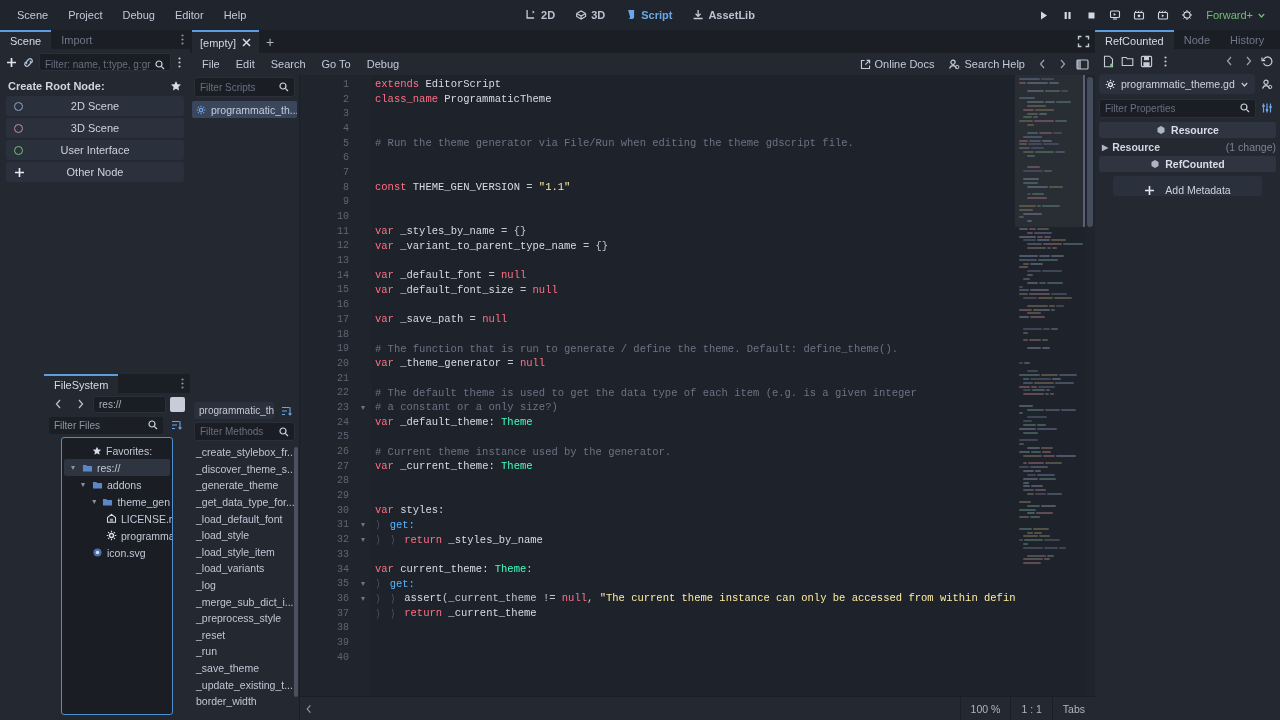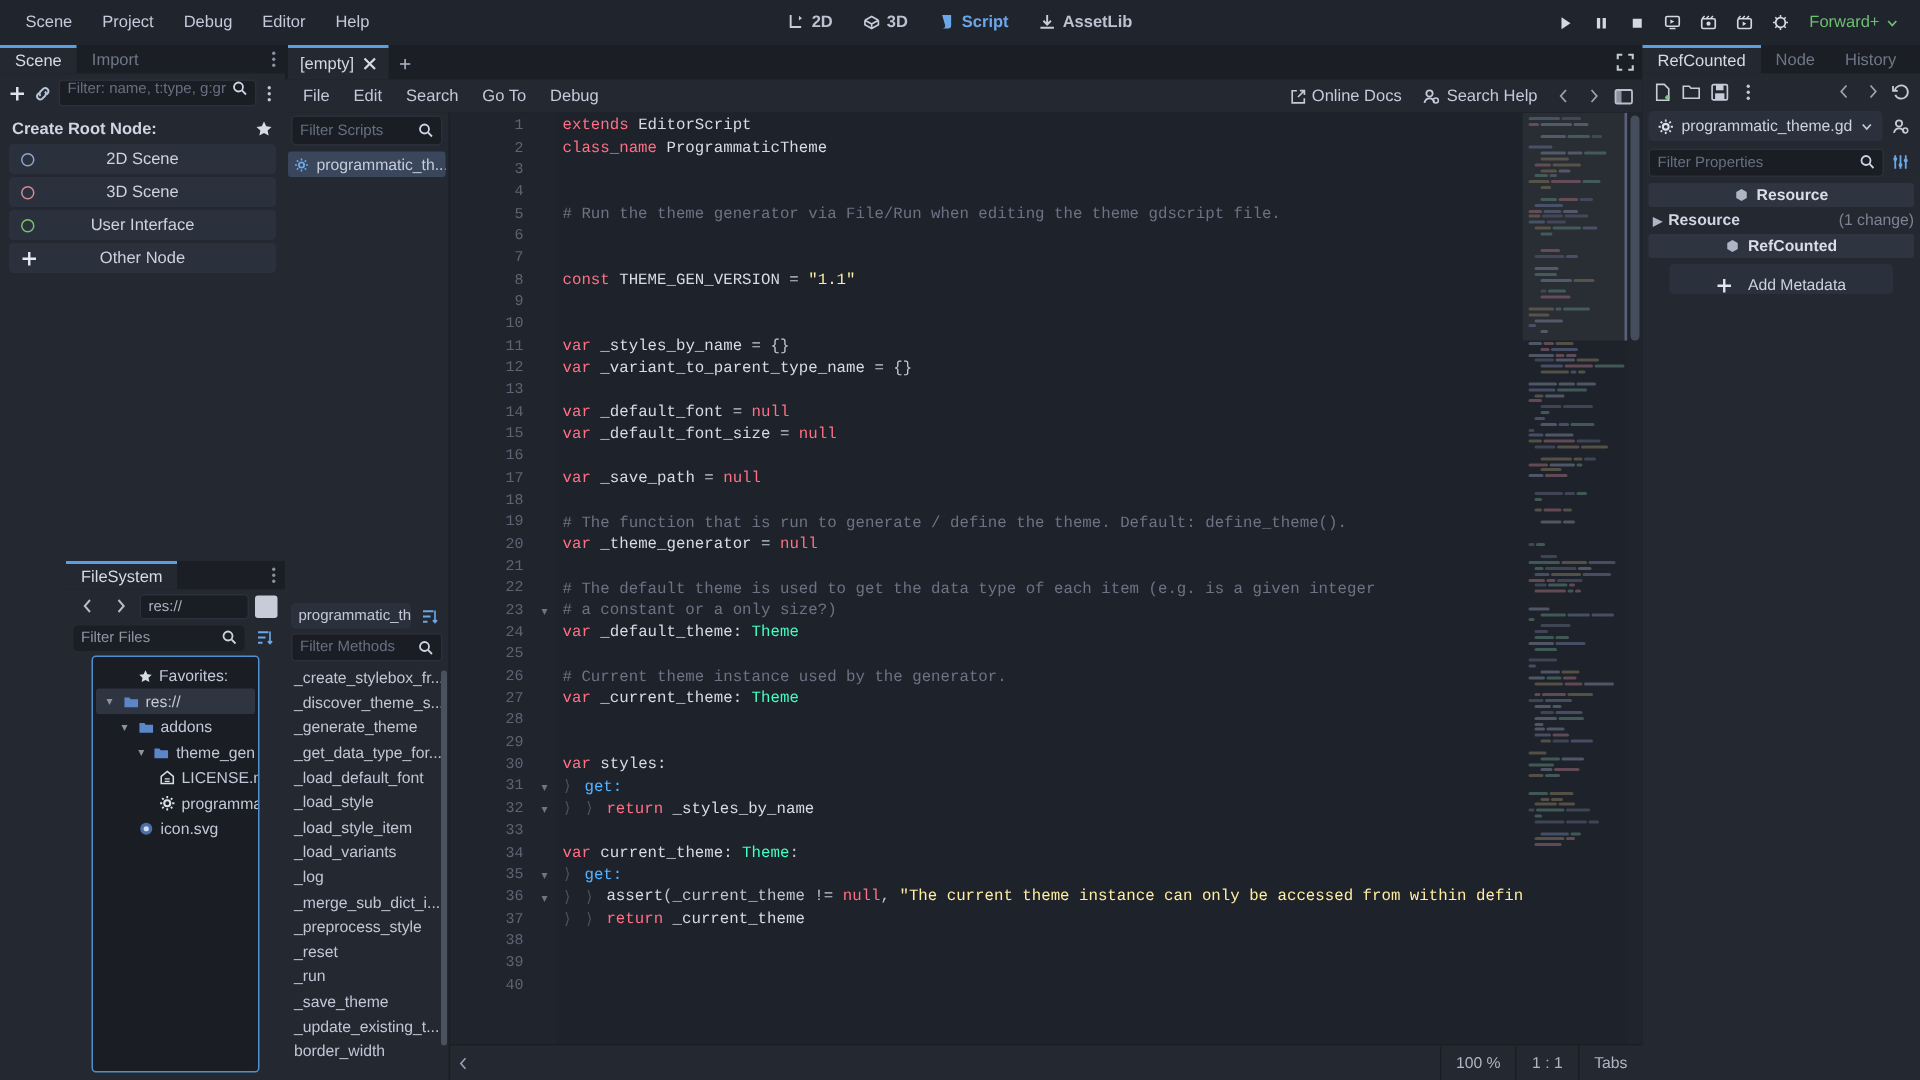--- a/index.html
+++ b/index.html
@@ -32,21 +32,21 @@
   .ptab.active{ background:#242831; color:#d5dae6; border-top:2px solid #5b9fe3; }
   .tab-dots{ margin-left:auto; display:flex; align-items:center; padding:0 6px; color:#8a90a0; }
 
   
   .left-col{ width:190px; display:flex; flex-direction:column; flex:0 0 190px; background:#1b1e25; }
   .scene-panel{ height:344px; flex:0 0 344px; }
   .fs-panel{ flex:1; min-height:0;padding-left:44px; }
 
   .toolrow{ height:26px; display:flex; align-items:center; gap:4px; padding:0 5px; flex:0 0 26px; }
   .tool-ic{ width:18px; height:18px; display:flex; align-items:center; justify-content:center; color:#cfd4e0; border-radius:3px; }
-  .filterbox{ flex:1; height:18px; background:#1a1d24; border-radius:3px; display:flex; align-items:flex-start; padding:0 5px; gap:4px; border:1px solid #2a2f3a; }
+  .filterbox{ flex:1; height:18px; background:#1a1d24; border-radius:3px; display:flex; align-items:flex-end; padding:0 5px; gap:4px; border:1px solid #2a2f3a; }
   .filterbox .ph{ flex:1; color:#676f80; font-size:10px; white-space:nowrap; overflow:hidden; }
 
   .section-head{ display:flex; align-items:center; padding:5px 8px 4px; font-weight:bold; color:#cfd5e2; font-size:11px; }
   .section-head .star{ margin-left:auto; color:#d7dbe6; }
 
   .root-list{ padding:0 6px; display:flex; flex-direction:column; gap:2px; }
   .root-item{ height:20px; background:#2b313c; border-radius:3px; display:flex; align-items:center; position:relative; }
   .root-item .ri-ic{ position:absolute; left:8px; display:flex; align-items:center; }
   .root-item .ri-lb{ flex:1; text-align:center; font-size:11px; color:#cdd2de; }
   .circ{ width:9px; height:9px; border-radius:50%; border:1.6px solid; }

